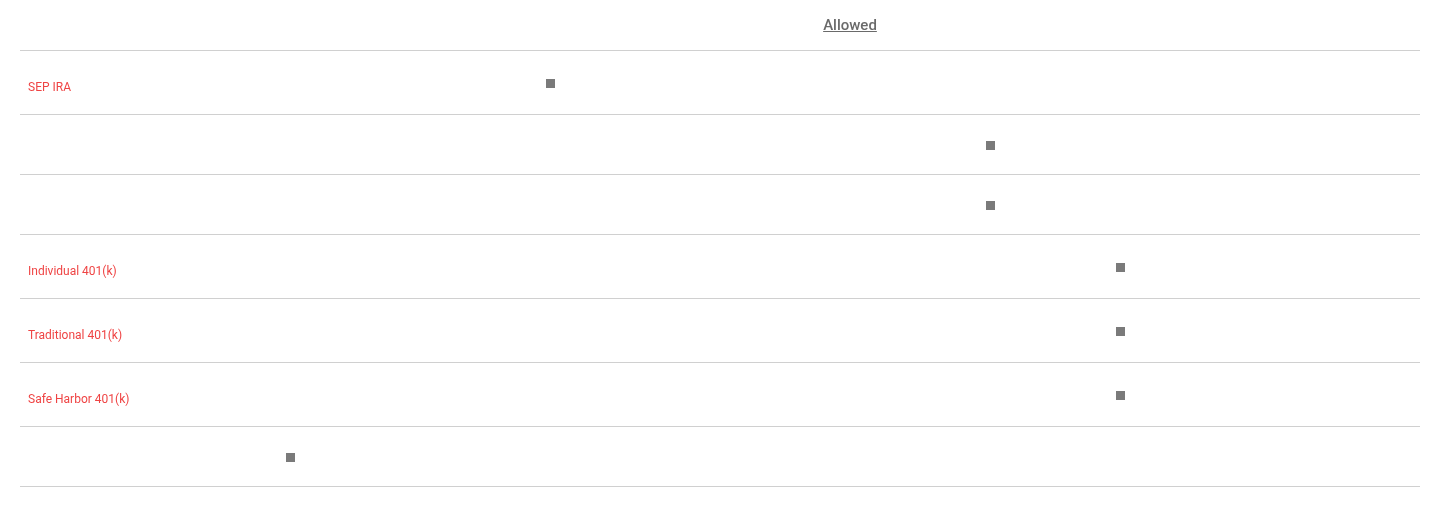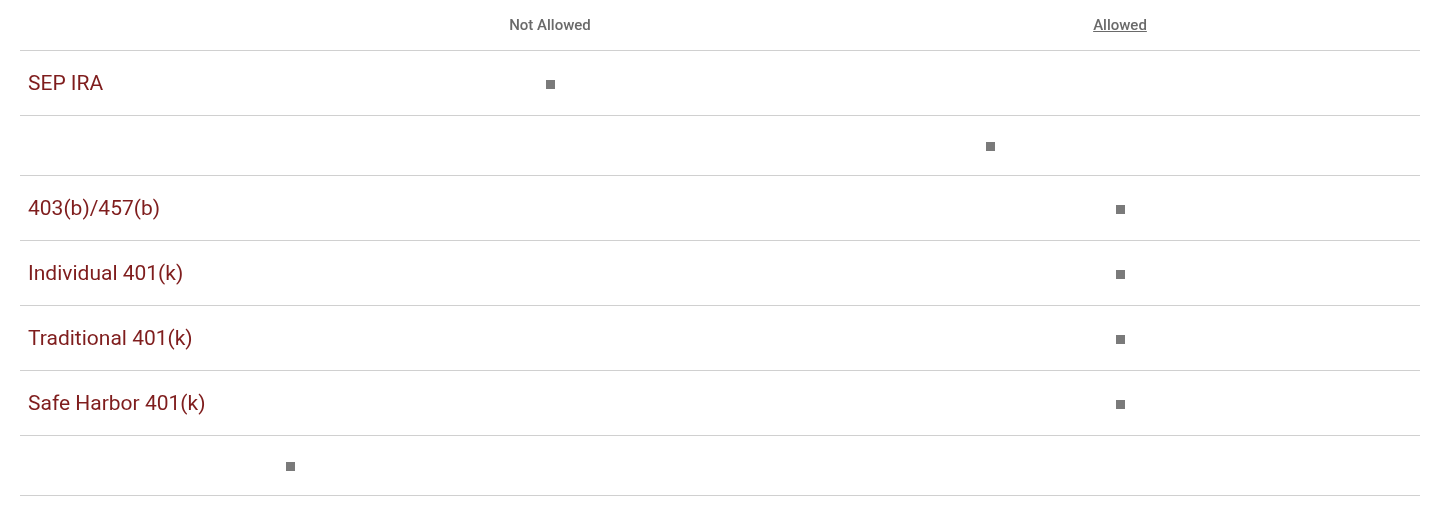--- a/index.html
+++ b/index.html
@@ -26,23 +26,24 @@
       align-items: center;
       border-top: 1px solid #d0d0d0;
       padding: 20px 0;
     }
     .row:last-child {
       border-bottom: 1px solid #d0d0d0;
     }
     .col-label {
       flex: 0 0 260px;
       padding-left: 8px;
-      font-size: 21px;
-      color: #7f1d1d;
+      font-size: 12px;
+      color: #ef4444;
       font-weight: 400;
+      margin-top: 9px;
     }
     .col-not-allowed {
       flex: 0 0 540px;
       text-align: center;
     }
     .col-allowed {
       flex: 1;
       text-align: center;
       text-decoration: underline;
     }
@@ -57,35 +58,33 @@
       height: 9px;
       background: #7a7a7a;
     }
   </style>
 </head>
 <body>
 
 <div class="table">
   <div class="header-row">
     <div class="col-label header-text"></div>
-    <div class="col-not-allowed header-text">Not Allowed</div>
     <div class="col-allowed header-text">Allowed</div>
   </div>
   <div id="rows-container">
       <div class="row">
         <div class="col-label">SEP IRA</div>
         <div class="col-not-allowed"><span class="marker"></span></div>
         <div class="col-allowed"></div>
       </div>
       <div class="row">
         <div class="col-not-allowed"></div>
         <div class="col-allowed"><span class="marker"></span></div>
       </div>
       <div class="row">
-        <div class="col-label">403(b)/457(b)</div>
         <div class="col-not-allowed"></div>
         <div class="col-allowed"><span class="marker"></span></div>
       </div>
       <div class="row">
         <div class="col-label">Individual 401(k)</div>
         <div class="col-not-allowed"></div>
         <div class="col-allowed"><span class="marker"></span></div>
       </div>
       <div class="row">
         <div class="col-label">Traditional 401(k)</div>

